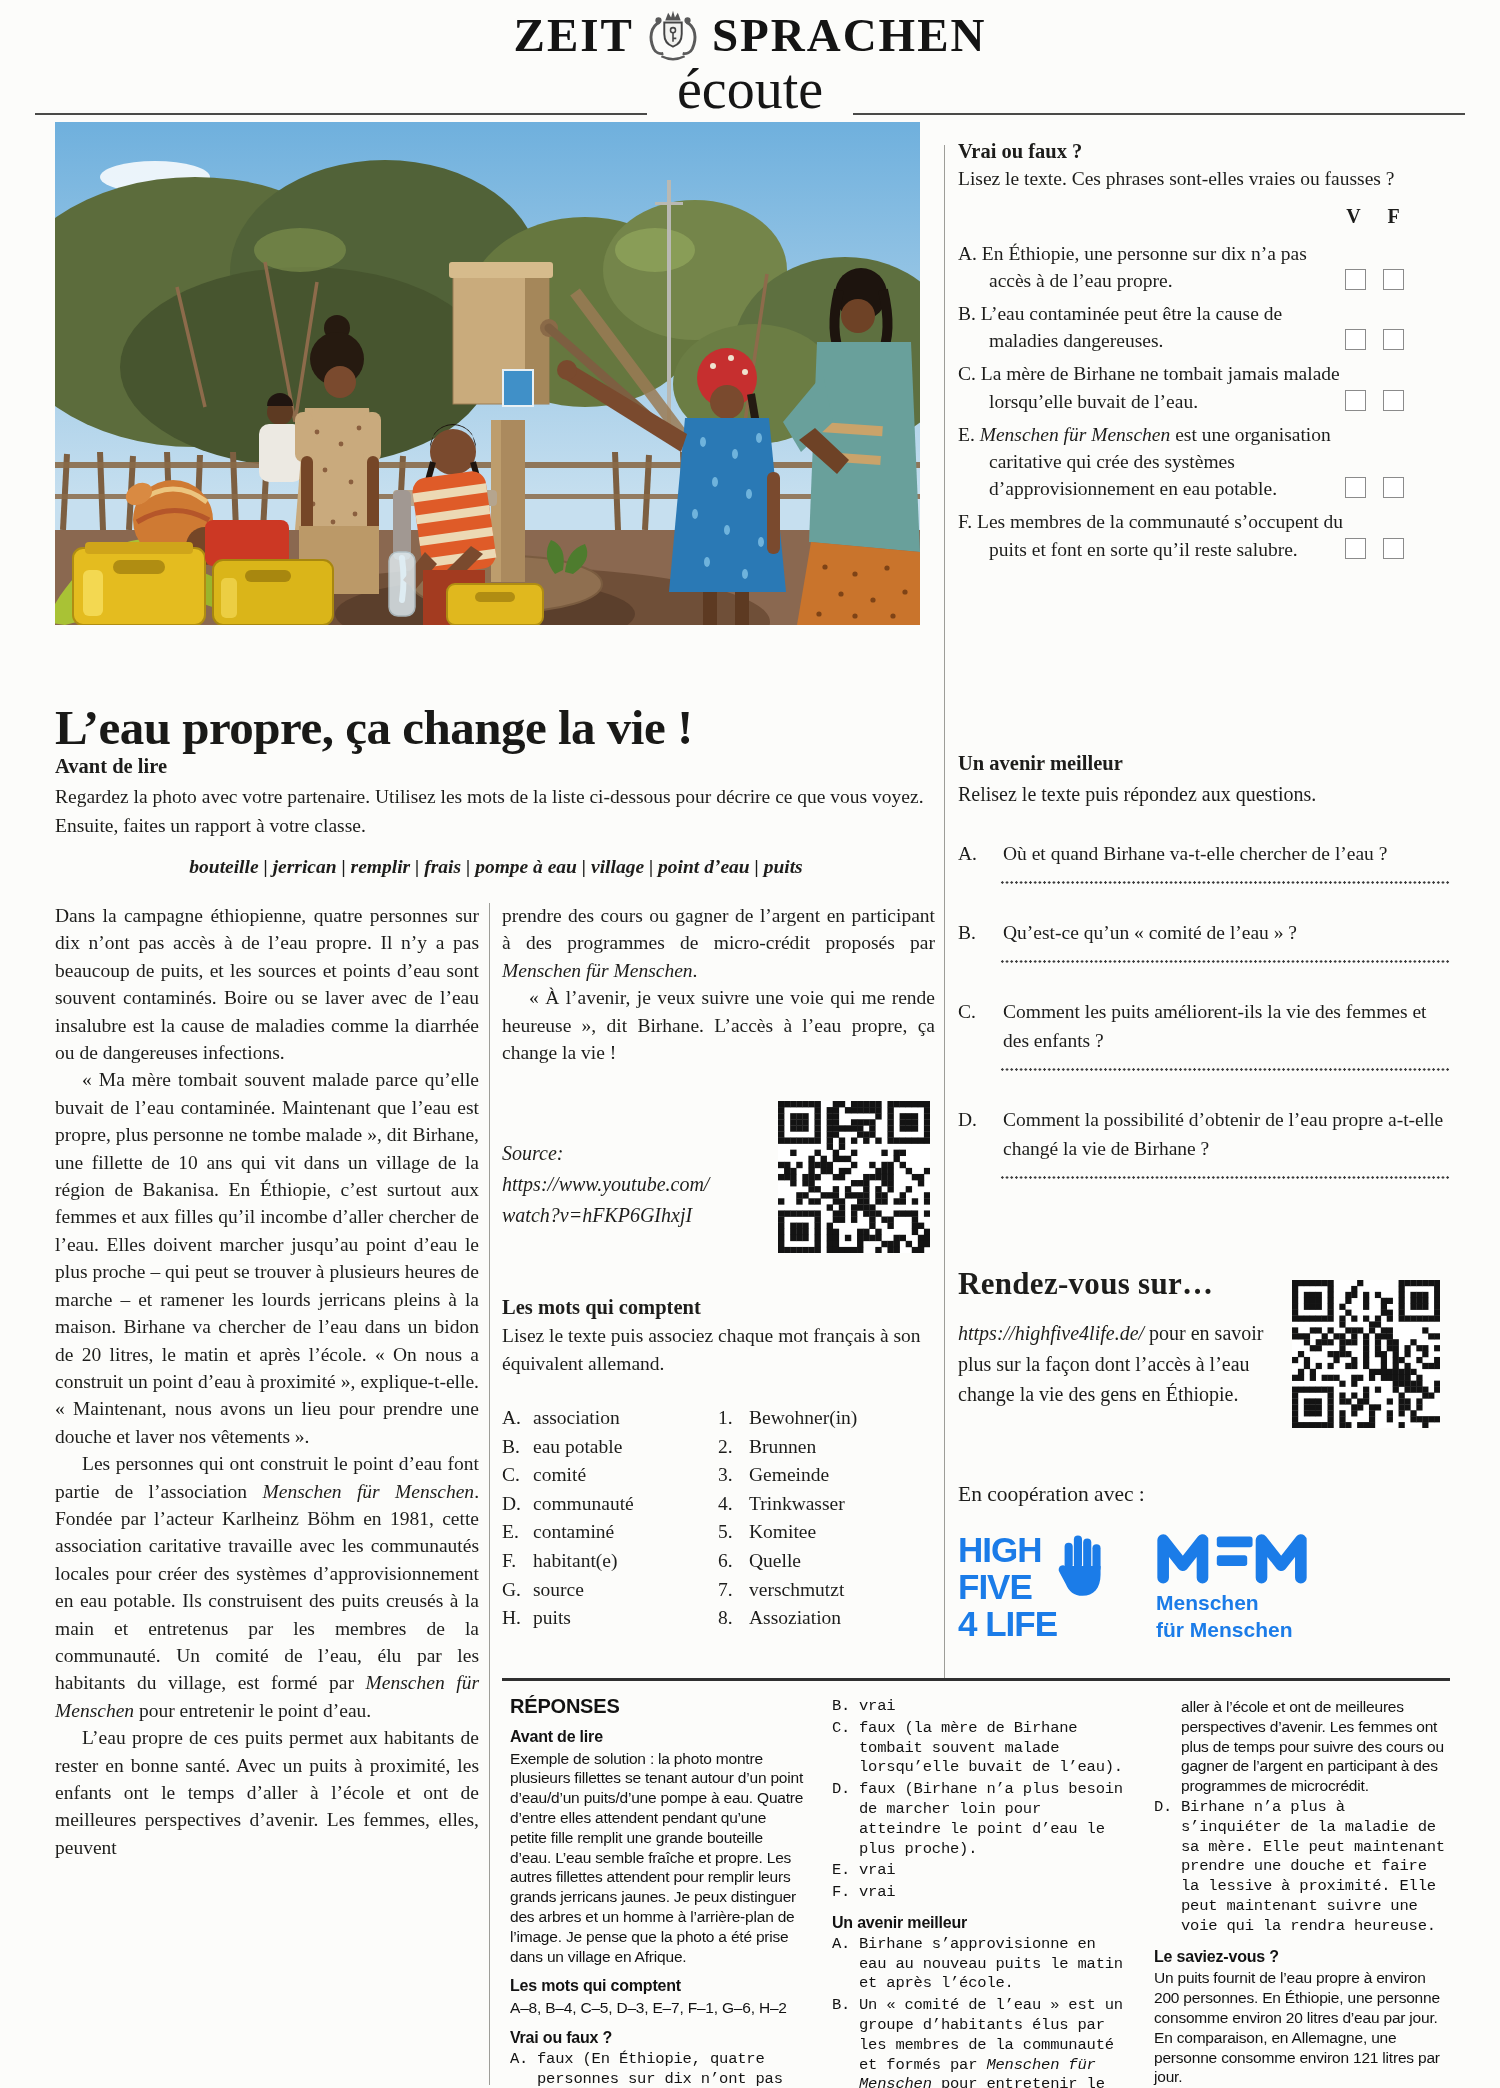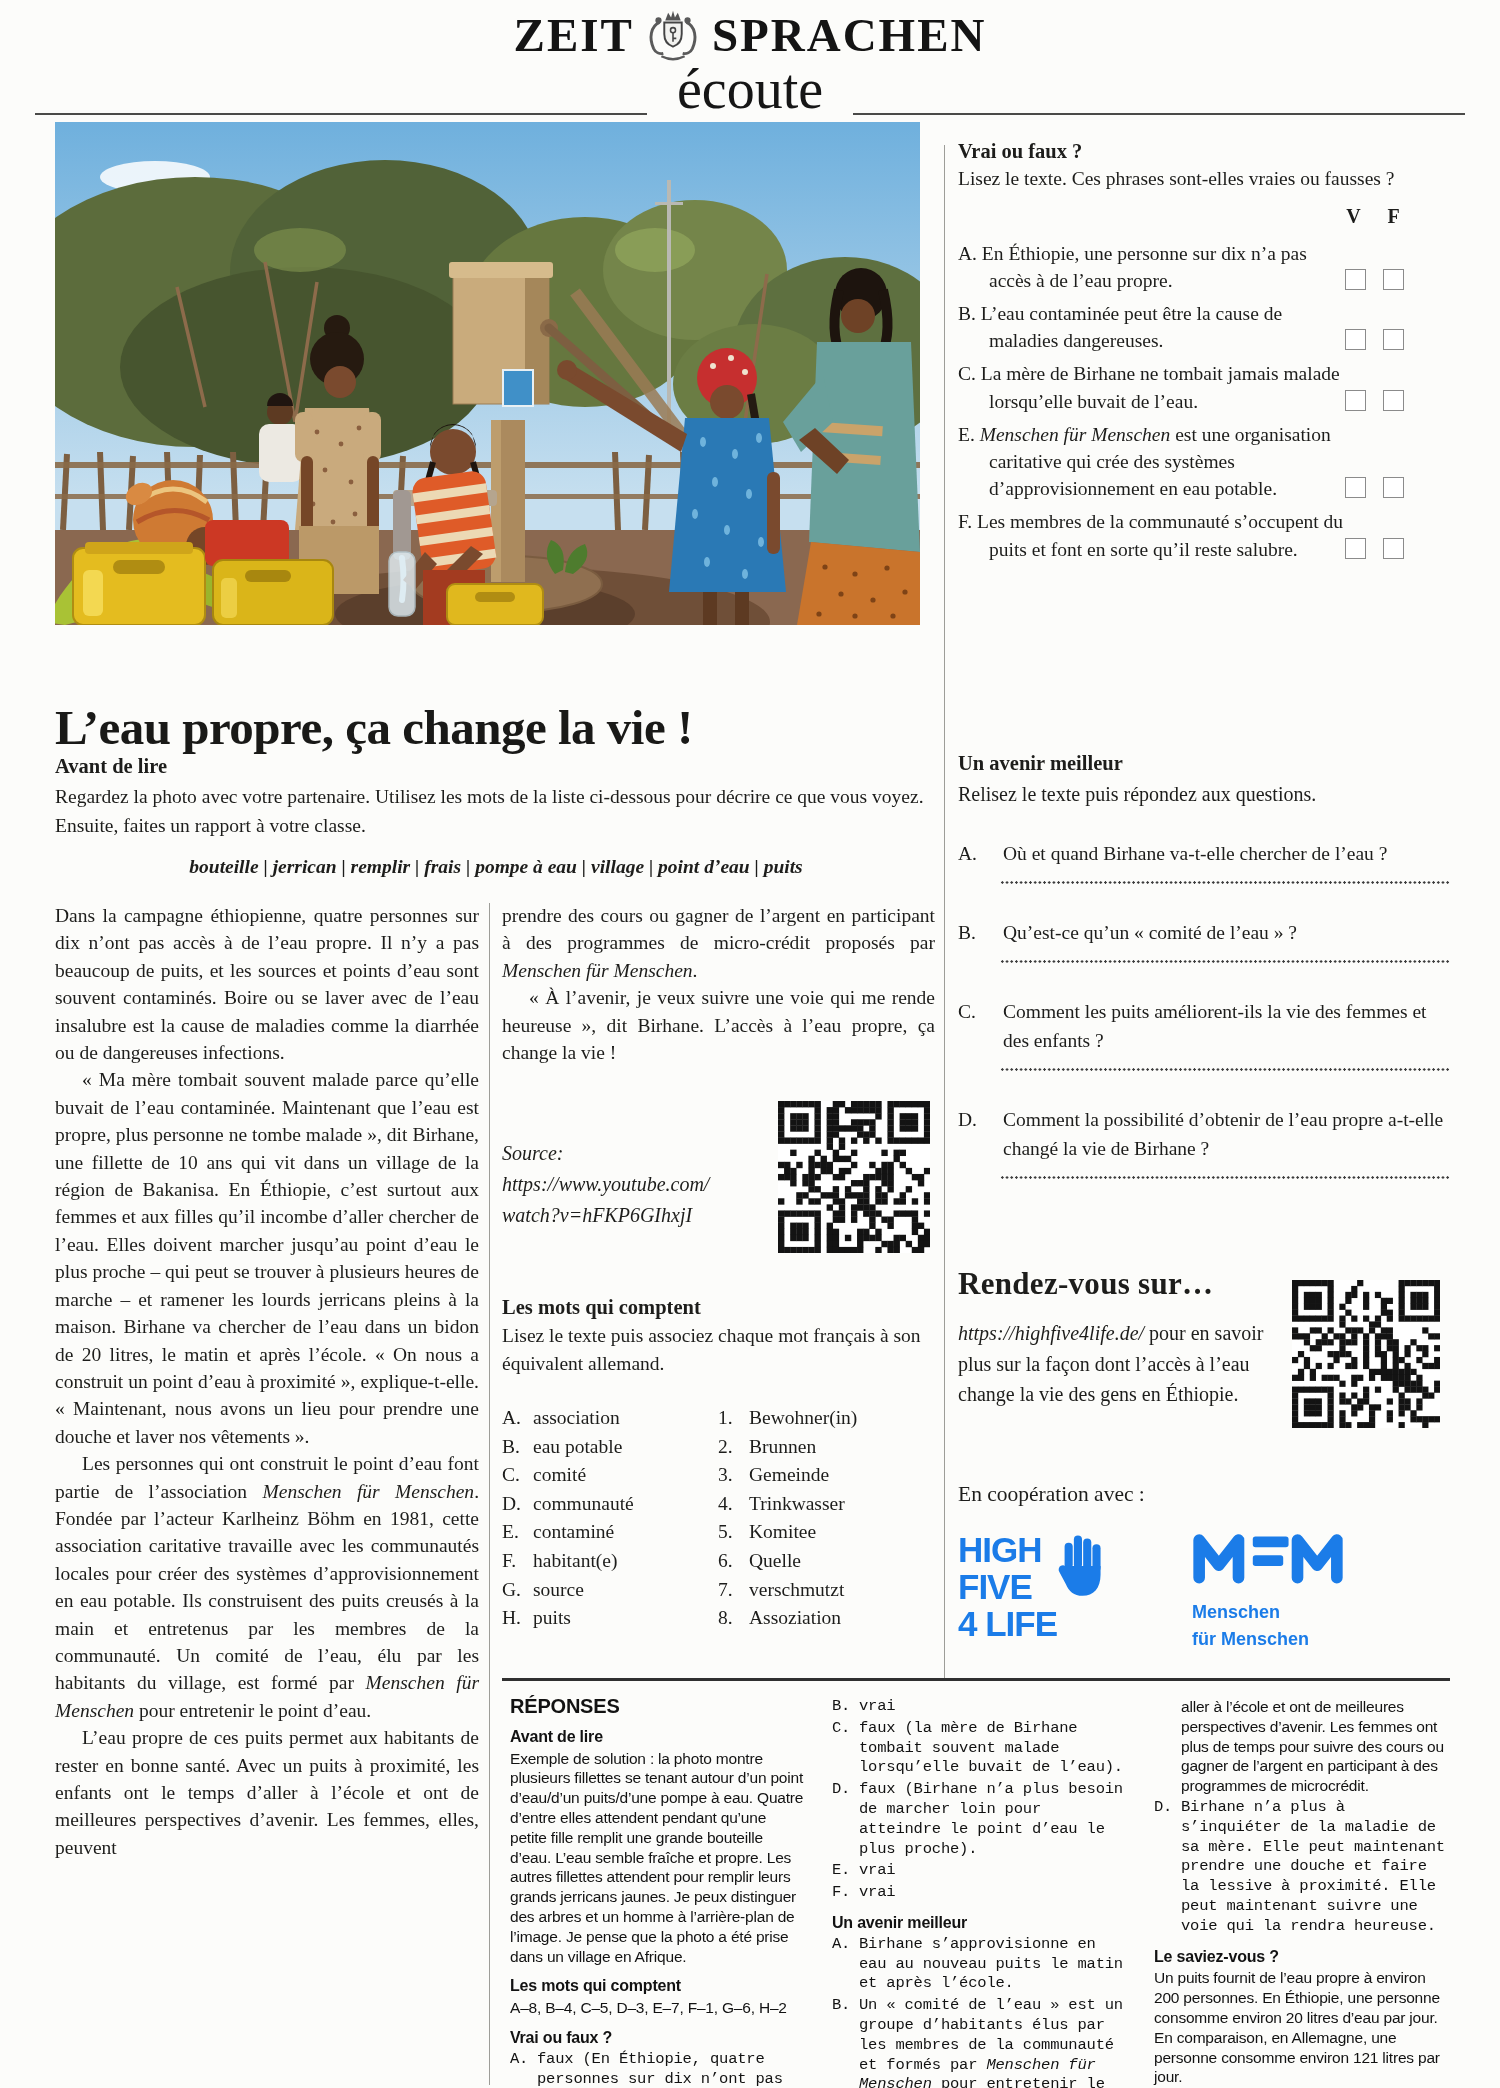--- a/index.html
+++ b/index.html
@@ -59,26 +59,26 @@
   .q-text{flex:1;}
   .q-line{height:5px;margin-left:42px;margin-top:12px;
           background-image:radial-gradient(circle,#3c3c3c 1.15px,transparent 1.4px);
           background-size:4.7px 5px;background-position:0 50%;}
   .rendez{position:absolute;top:1126px;left:0;width:492px;}
   .rendez h3{font-size:31px;font-weight:bold;margin:0 0 16px;letter-spacing:0.3px;}
   .rendez-body{width:332px;font-size:20px;line-height:30.5px;}
   .qr2{position:absolute;left:334px;top:14px;width:148px;height:148px;}
   .coop{position:absolute;top:1342px;left:0;width:492px;}
   .coop-label{font-size:21.5px;}
-  .logos{display:flex;margin-top:24px;align-items:flex-start;gap:36px;}
+  .logos{display:flex;margin-top:24px;align-items:flex-start;}
   .hf{position:relative;width:158px;font-family:"Liberation Sans","DejaVu Sans",sans-serif;font-weight:bold;}
   .hf-line{font-size:35px;line-height:37px;letter-spacing:-1px;}
   .hf-hand{position:absolute;left:95px;top:0px;}
   .mfm{margin-left:40px;}
-  .mfm-sub{font-family:"Liberation Sans","DejaVu Sans",sans-serif;font-weight:bold;font-size:18px;line-height:27px;margin-top:10px;}
+  .mfm-sub{font-family:"Liberation Sans","DejaVu Sans",sans-serif;font-weight:bold;font-size:21px;line-height:27px;}
   
   .reponses{position:absolute;left:510px;top:1697px;width:940px;display:flex;gap:26px;
             font-family:"Liberation Sans","DejaVu Sans",sans-serif;font-size:15.5px;line-height:19.8px;
             color:#121212;letter-spacing:-0.2px;}
   .rcol{width:296px;}
   .r-head{font-size:20px;font-weight:bold;margin:0 0 10px;}
   .r-sub{font-weight:bold;font-size:16px;margin:10px 0 2px;}
   .r-sub.first{margin-top:0;}
   .rcol p{margin:0;}
   .ans-item{padding-left:27px;text-indent:-27px;margin:0 0 2px;font-family:Liberation Mono, monospace;}

